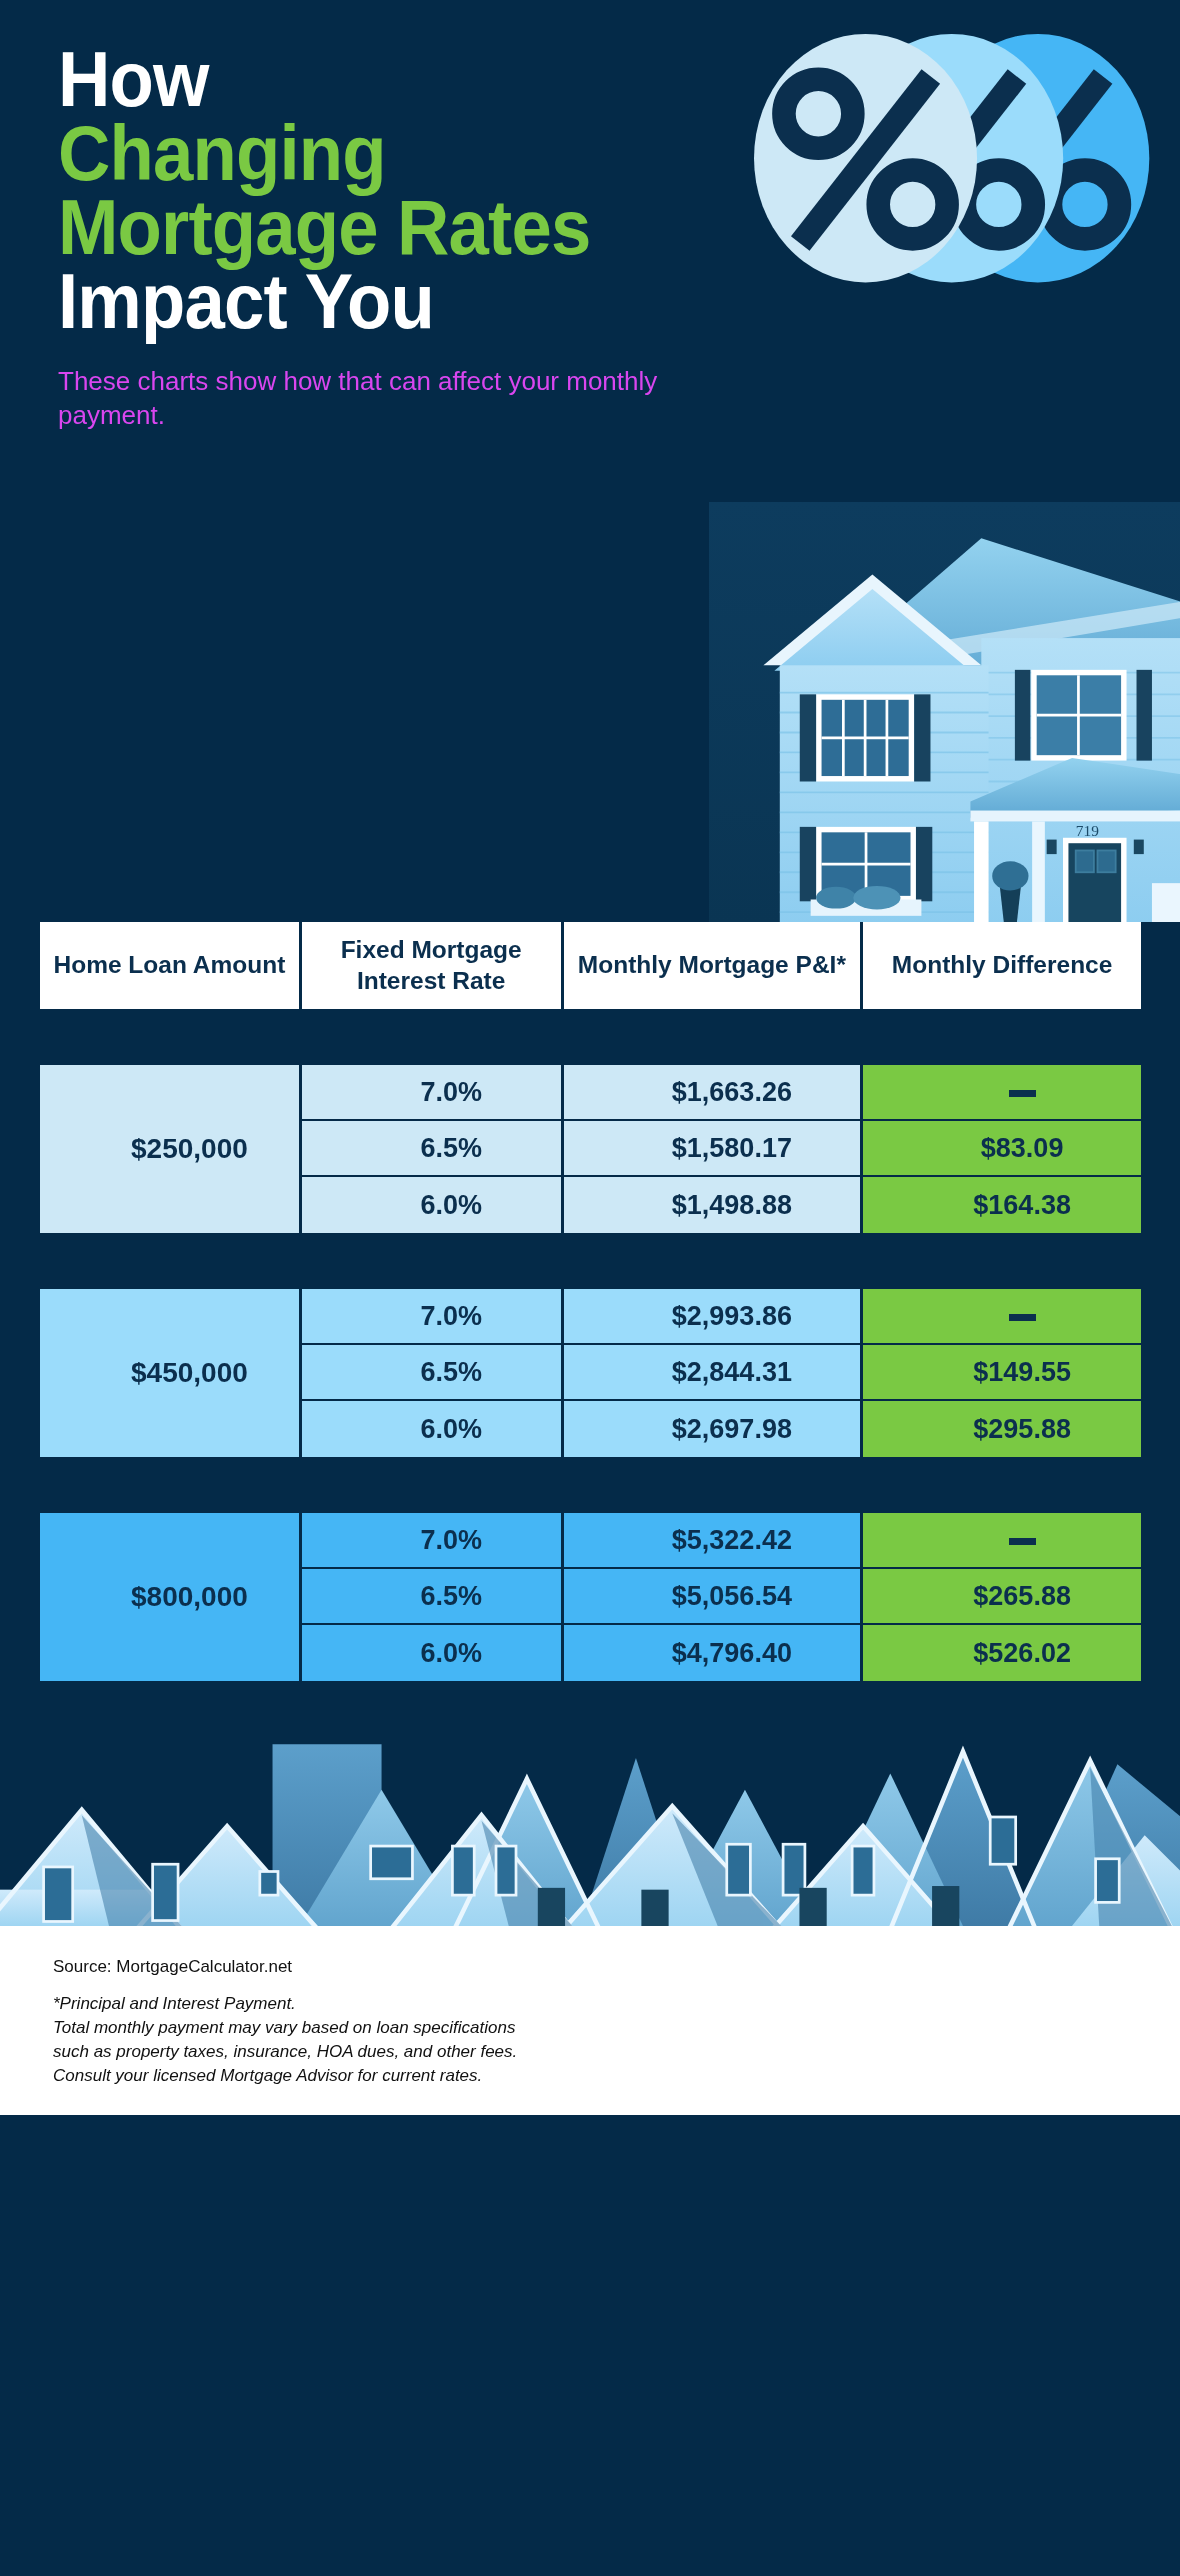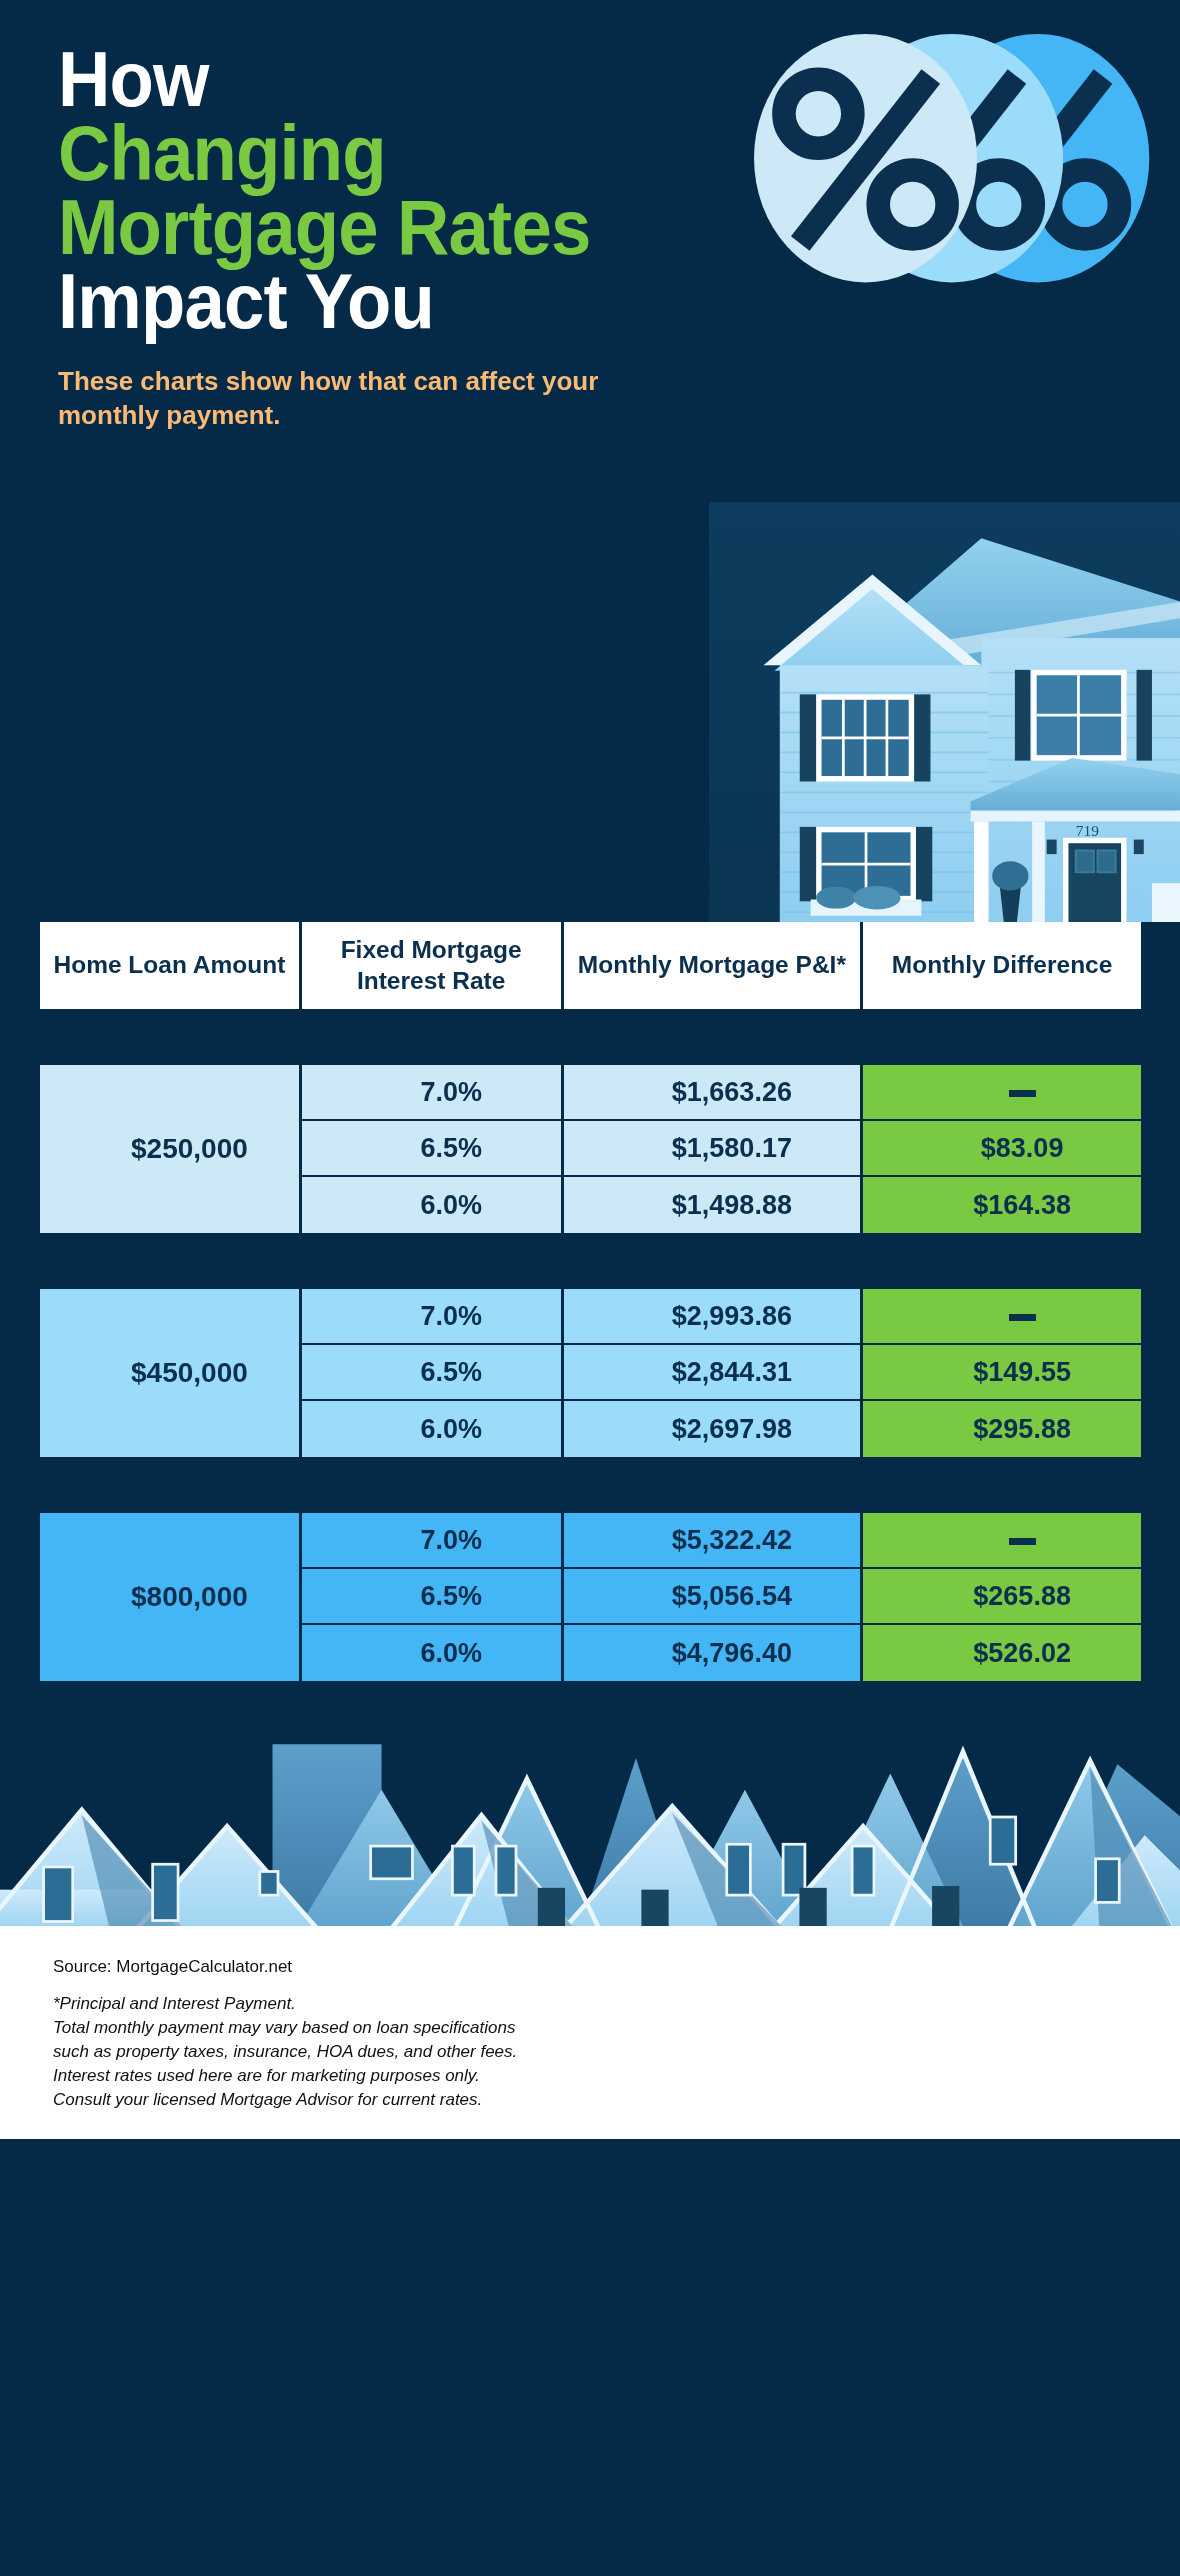--- a/index.html
+++ b/index.html
@@ -58,22 +58,22 @@
     font-size: 26px;
     line-height: 1.30;
     color: #ffffff;
     font-weight: 400;
     max-width: 672px;
   }
   .hero-sub {
     margin-top: 27px;
     font-size: 26px;
     line-height: 1.30;
-    color: #fdba74;
-    font-weight: 700;
+    color: #d946ef;
+    font-weight: 400;
     max-width: 636px;
   }
 
   
   .pct-logo {
     position: absolute;
     right: 16.3px;
     top: 23.6px;
     width: 472px;
     height: 272px;
@@ -542,19 +542,18 @@
     </svg>
   </section>
 
 
   <footer class="footer">
     <div class="src">Source: MortgageCalculator.net</div>
     <div class="disc">
       <div>*Principal and Interest Payment.</div>
       <div>Total monthly payment may vary based on loan specifications</div>
       <div>such as property taxes, insurance, HOA dues, and other fees.</div>
-      <div>Interest rates used here are for marketing purposes only.</div>
       <div>Consult your licensed Mortgage Advisor for current rates.</div>
     </div>
   </footer>
 
 </div>
 
 
 </body></html>

